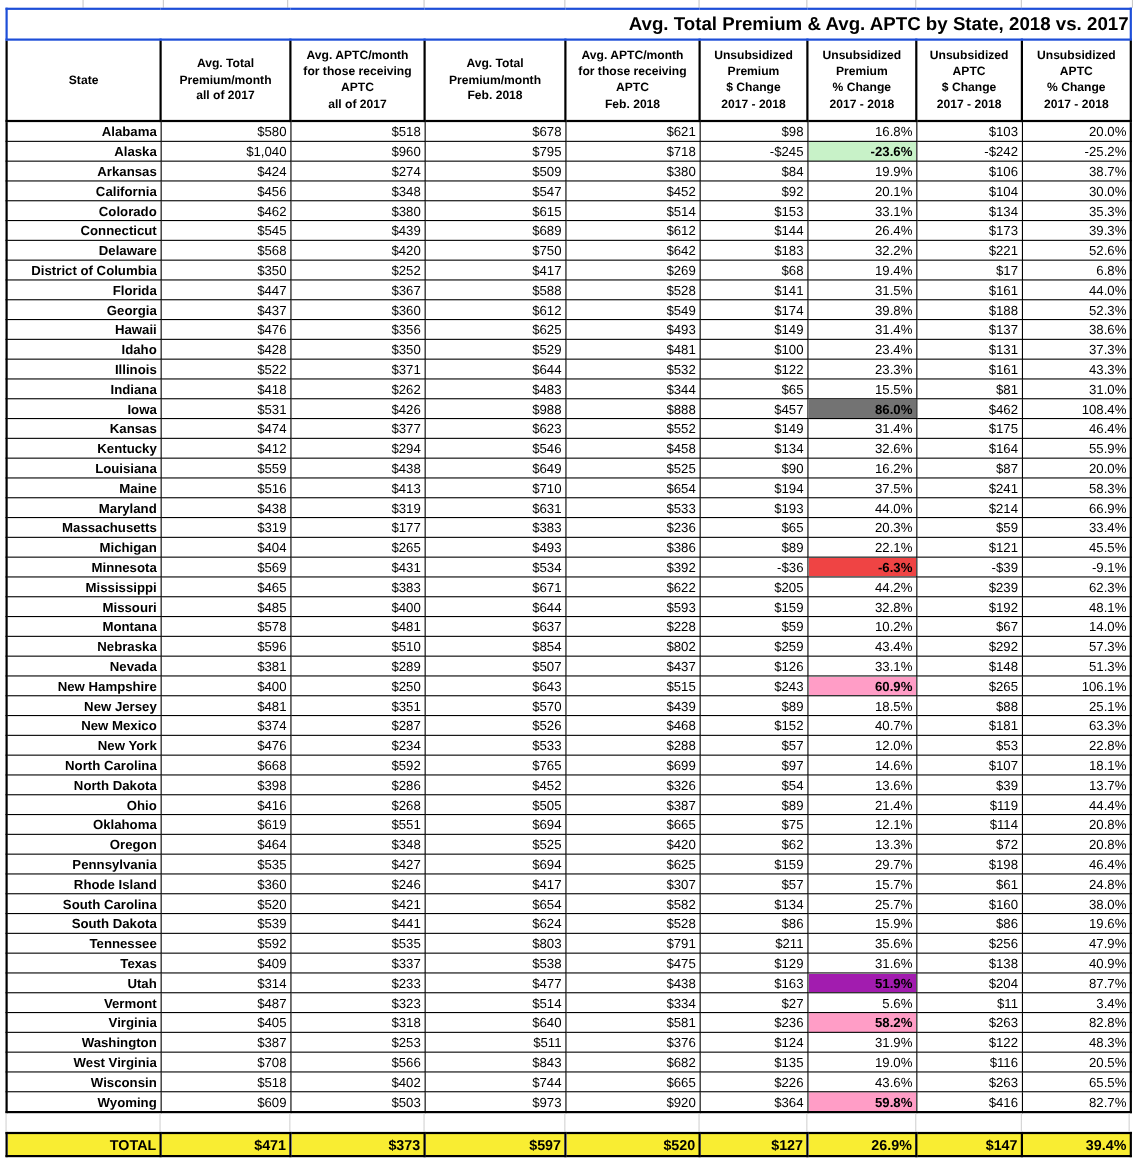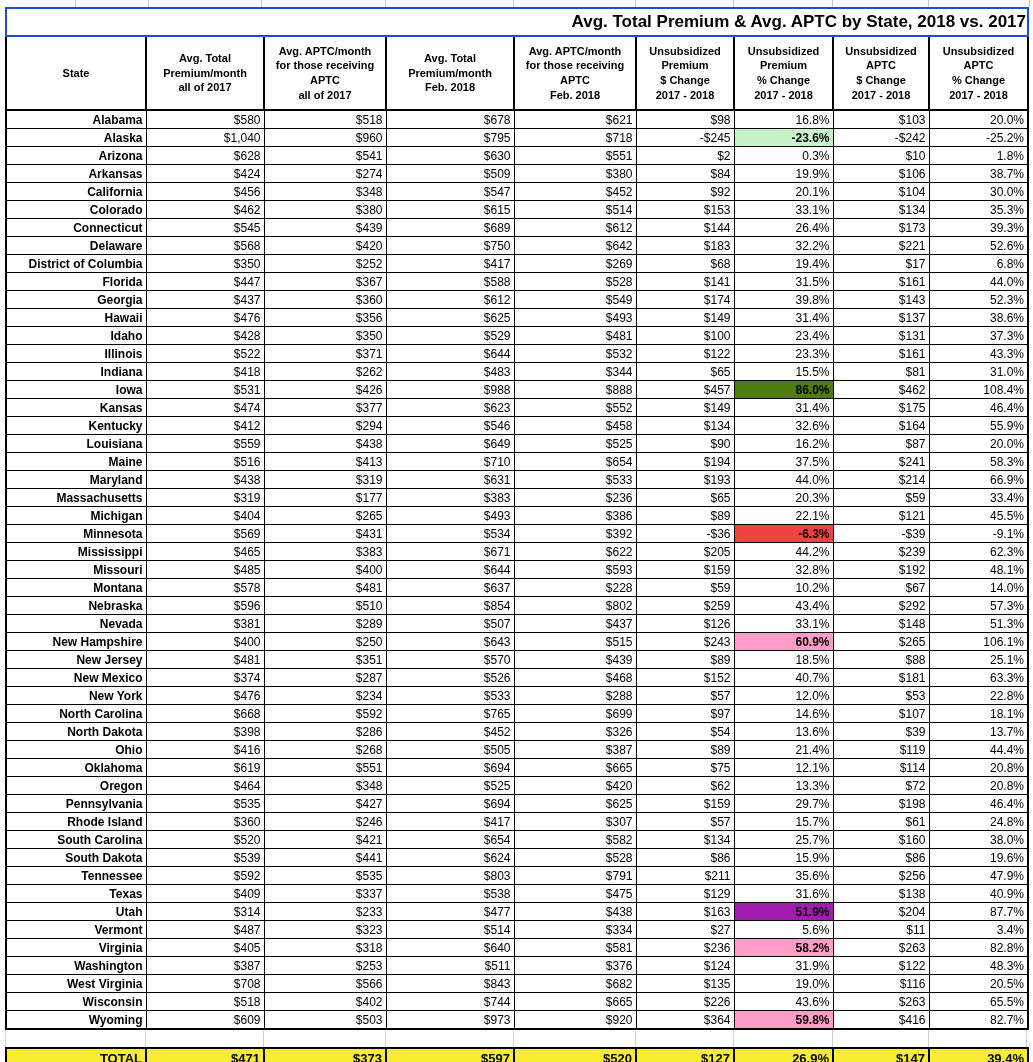--- a/index.html
+++ b/index.html
@@ -128,31 +128,20 @@
       <td>$1,040</td>
       <td>$960</td>
       <td>$795</td>
       <td>$718</td>
       <td>-$245</td>
       <td class="hl" style="background: rgb(200, 242, 200);">-23.6%</td>
       <td>-$242</td>
       <td>-25.2%</td>
     </tr>
         <tr>
-      <td class="state">Arizona</td>
-      <td>$628</td>
-      <td>$541</td>
-      <td>$630</td>
-      <td>$551</td>
-      <td>$2</td>
-      <td>0.3%</td>
-      <td>$10</td>
-      <td>1.8%</td>
-    </tr>
-        <tr>
       <td class="state">Arkansas</td>
       <td>$424</td>
       <td>$274</td>
       <td>$509</td>
       <td>$380</td>
       <td>$84</td>
       <td>19.9%</td>
       <td>$106</td>
       <td>38.7%</td>
     </tr>
@@ -223,21 +212,21 @@
       <td>44.0%</td>
     </tr>
         <tr>
       <td class="state">Georgia</td>
       <td>$437</td>
       <td>$360</td>
       <td>$612</td>
       <td>$549</td>
       <td>$174</td>
       <td>39.8%</td>
-      <td>$143</td>
+      <td>$188</td>
       <td>52.3%</td>
     </tr>
         <tr>
       <td class="state">Hawaii</td>
       <td>$476</td>
       <td>$356</td>
       <td>$625</td>
       <td>$493</td>
       <td>$149</td>
       <td>31.4%</td>
@@ -277,21 +266,21 @@
       <td>$81</td>
       <td>31.0%</td>
     </tr>
         <tr>
       <td class="state">Iowa</td>
       <td>$531</td>
       <td>$426</td>
       <td>$988</td>
       <td>$888</td>
       <td>$457</td>
-      <td class="hl" style="background: #4d7c0f;">86.0%</td>
+      <td class="hl" style="background: #737373;">86.0%</td>
       <td>$462</td>
       <td>108.4%</td>
     </tr>
         <tr>
       <td class="state">Kansas</td>
       <td>$474</td>
       <td>$377</td>
       <td>$623</td>
       <td>$552</td>
       <td>$149</td>

